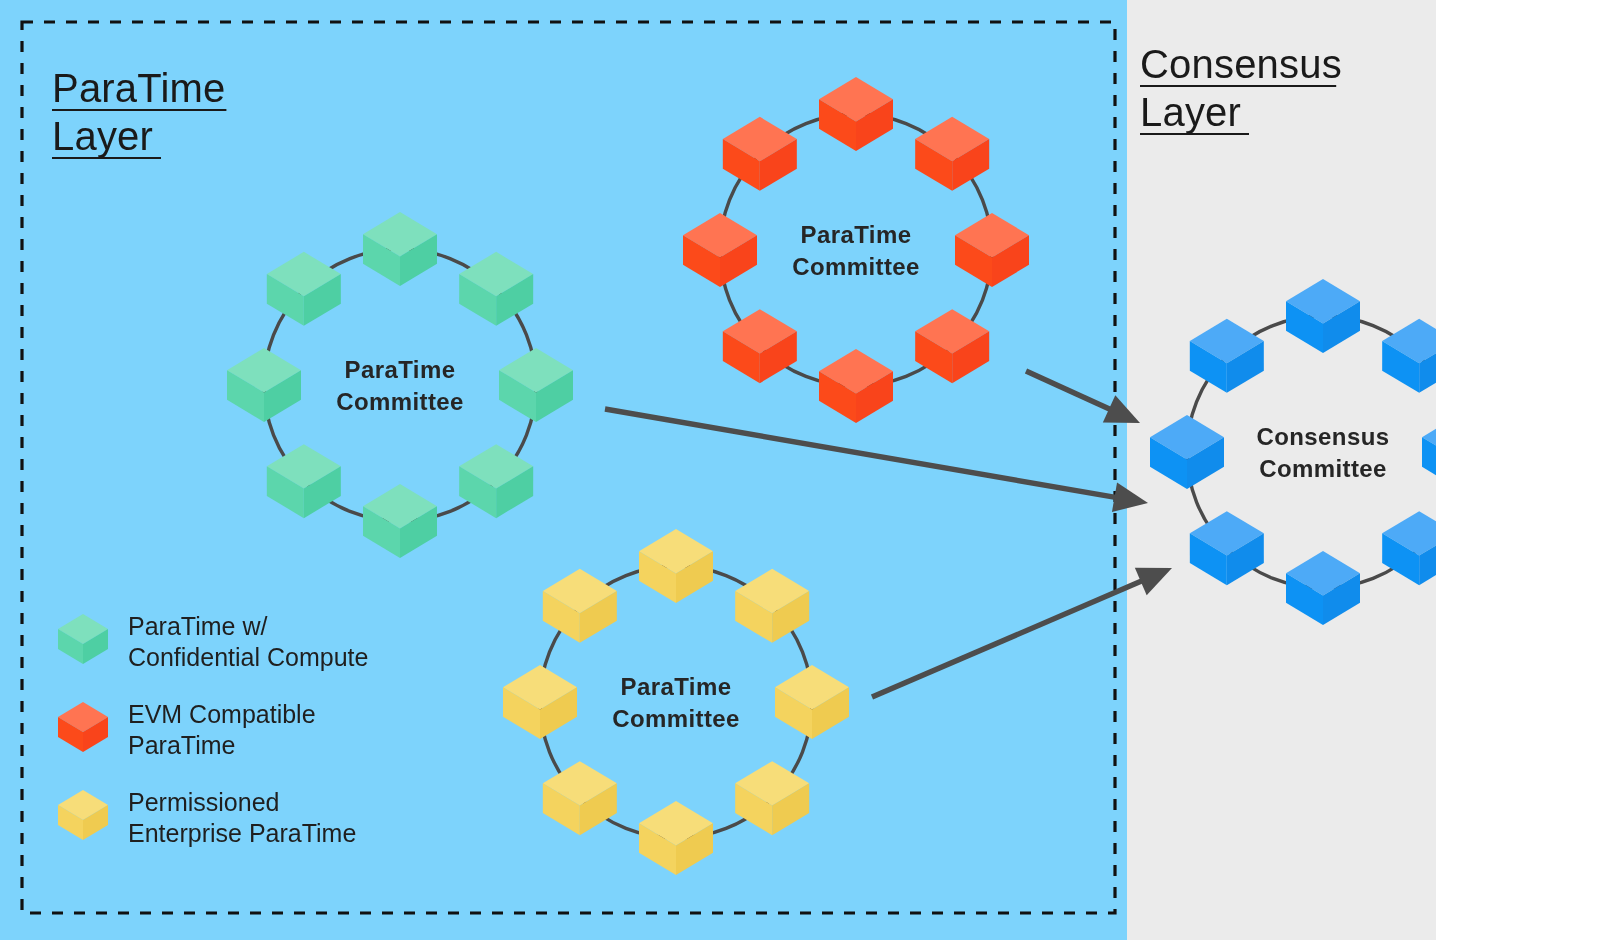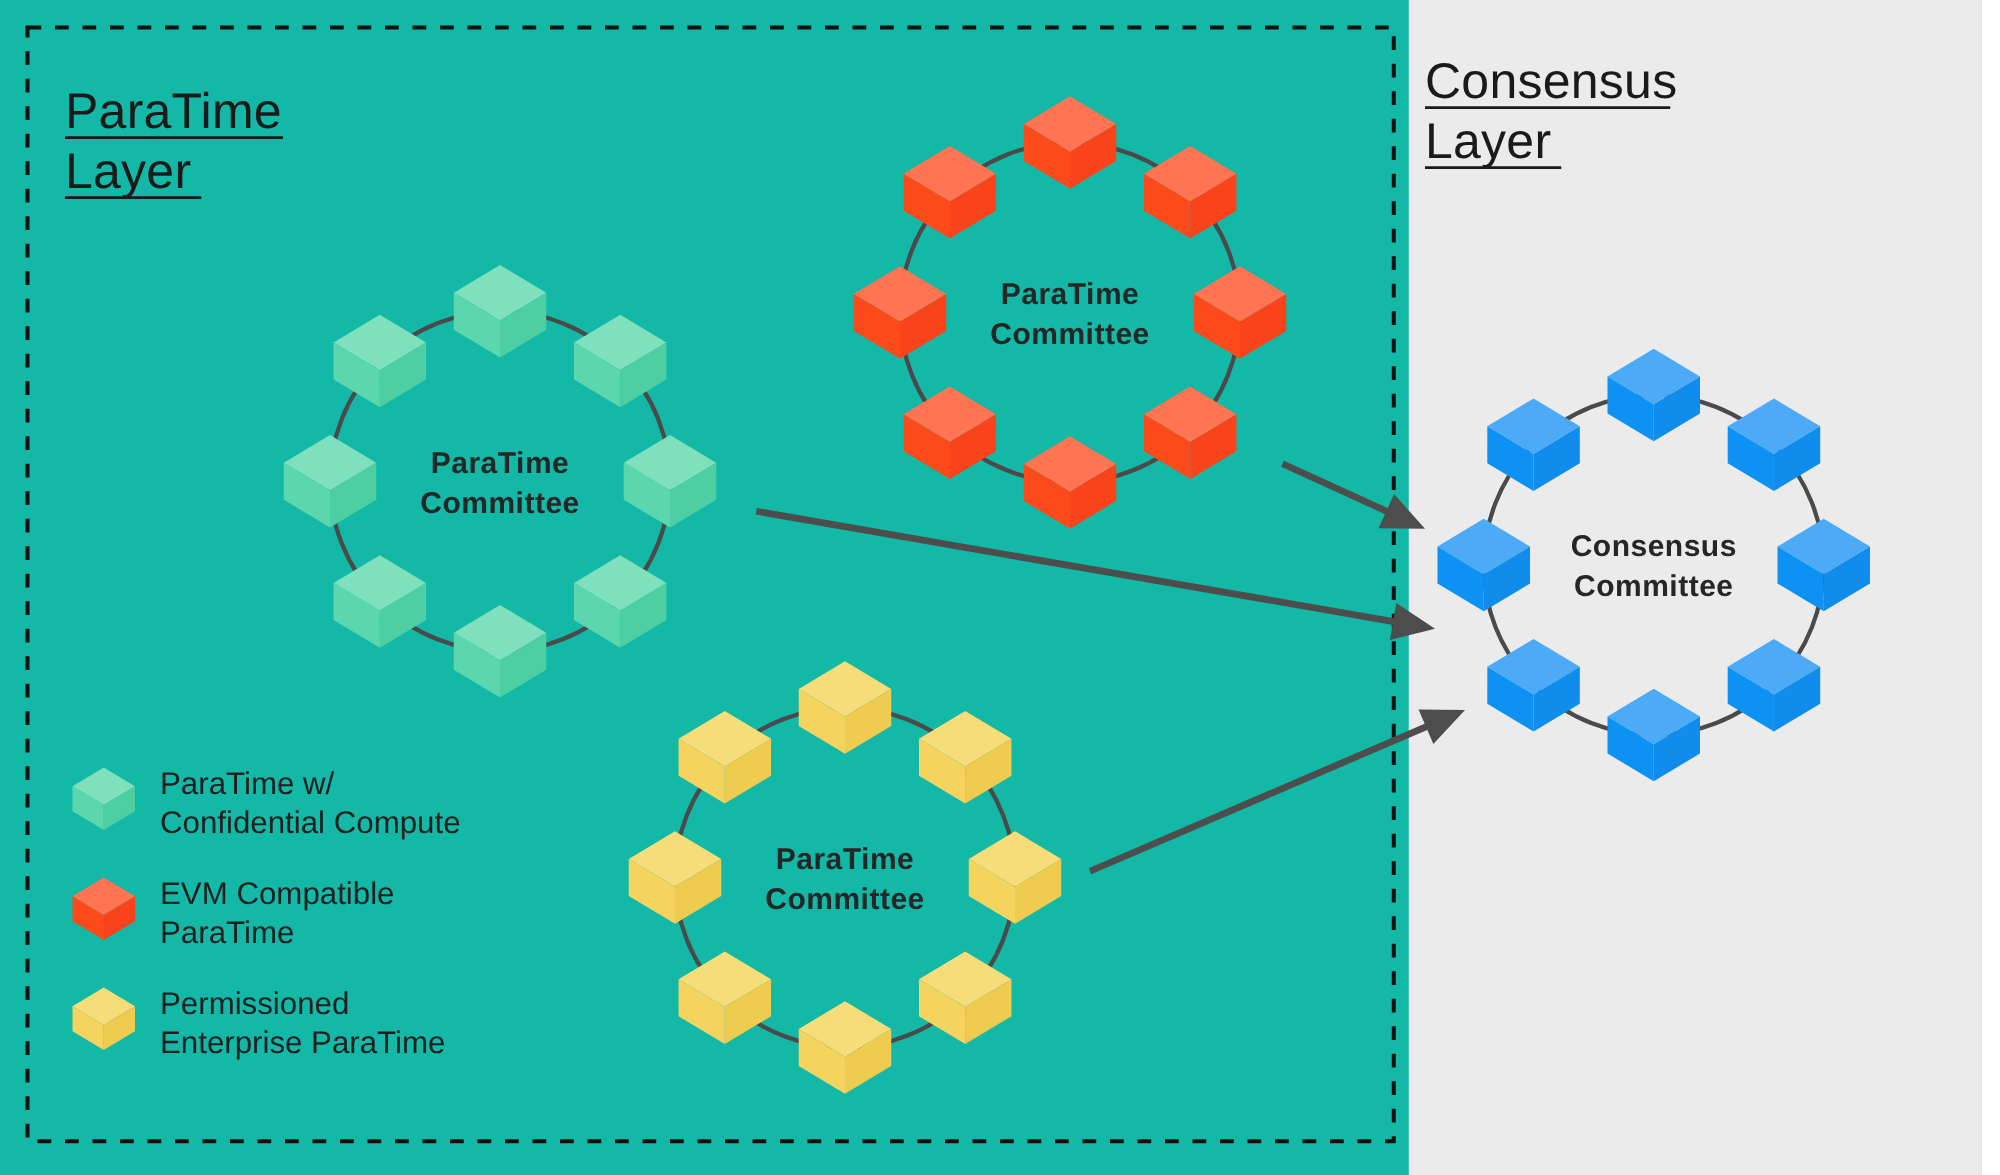--- a/index.html
+++ b/index.html
@@ -5,24 +5,24 @@
   html, body {
     margin: 0;
     padding: 0;
     background: #ffffff;
   }
   body {
     font-family: "Liberation Sans", sans-serif;
   }
   #stage {
     position: relative;
-    width: 1585px;
+    width: 1436px;
     height: 940px;
     overflow: hidden;
-    background: #14b8a6;
+    background: #7dd3fc;
   }
   #diagram-svg {
     display: block;
     width: 1600px;
     height: 940px;
   }
   .layer-title {
     font-family: "Liberation Sans", sans-serif;
     font-size: 40px;
     font-weight: 400;

